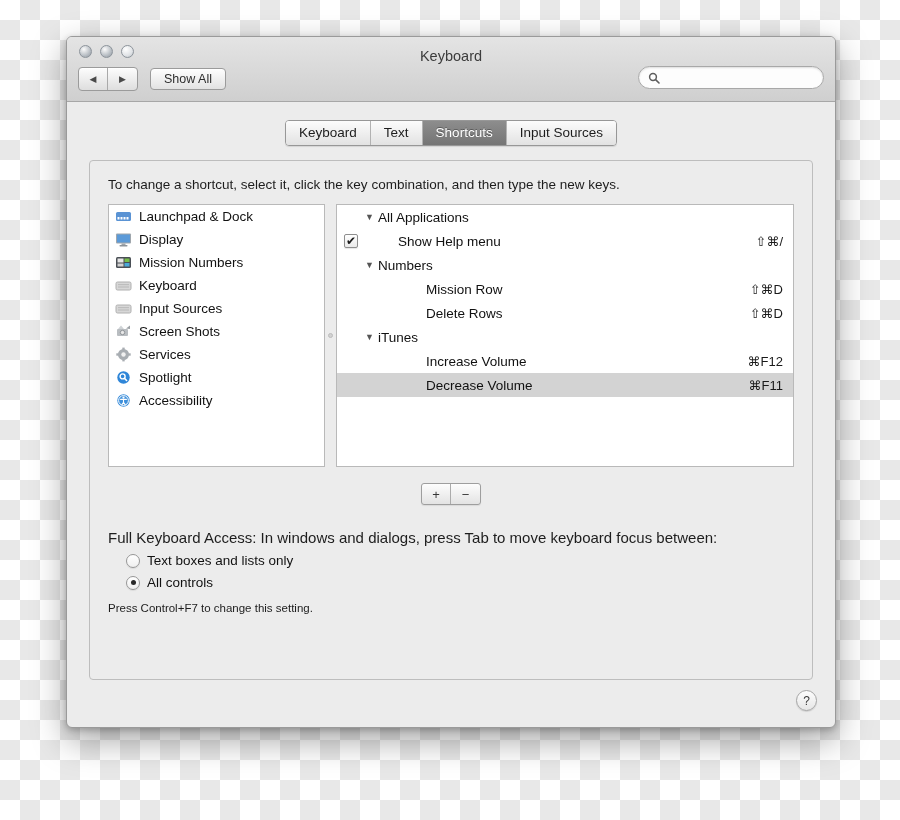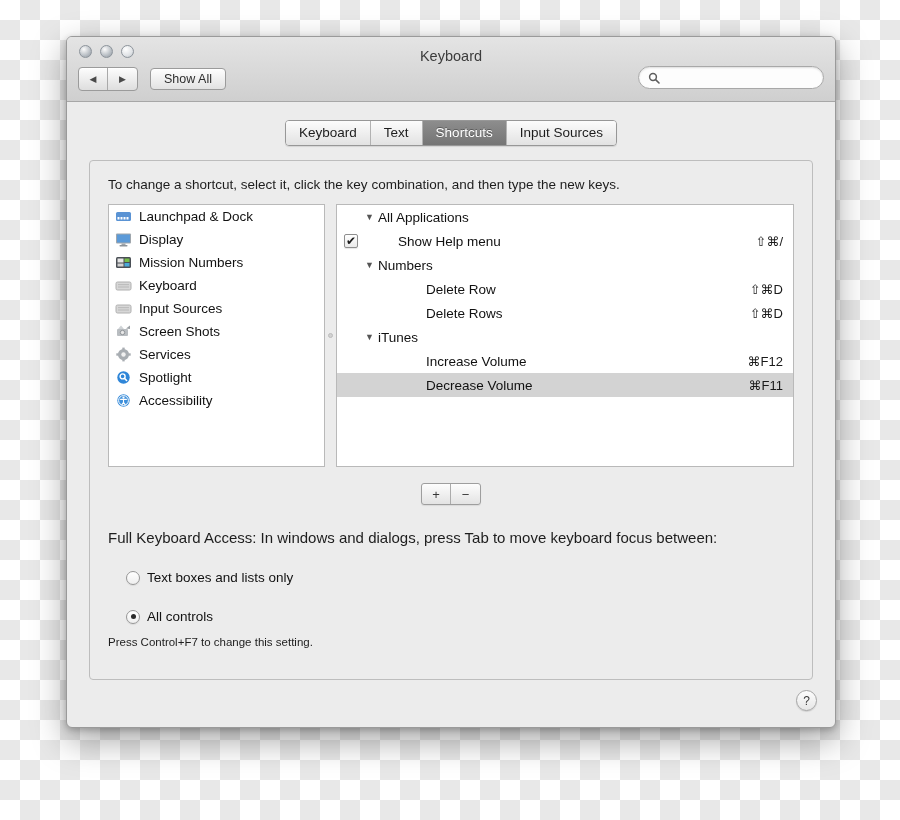--- a/index.html
+++ b/index.html
@@ -180,21 +180,21 @@
     box-shadow: 0 1px 1px rgba(0,0,0,.08);
   }
   .seg2 div {
     width: 29px; height: 20px;
     display: flex; align-items: center; justify-content: center;
     font-size: 13px; color: #363636;
   }
   .seg2 div:first-child { border-right: 1px solid #ababab; }
 
   .fka { margin-top: 24px; font-size: 15px; color: #1d1d1d; }
-  .radio-row { display: flex; align-items: center; margin-top: 24px; padding-left: 18px; }
+  .radio-row { display: flex; align-items: center; margin-top: 7px; padding-left: 18px; }
   .radio {
     width: 14px; height: 14px; border-radius: 50%;
     border: 1px solid #979797;
     background: linear-gradient(#ffffff, #efefef);
     margin-right: 7px; flex: none;
     display: flex; align-items: center; justify-content: center;
     box-shadow: 0 1px 1px rgba(0,0,0,.08);
   }
   .radio .dot { width: 5px; height: 5px; border-radius: 50%; background: #2a2a2a; }
   .radio-row span { font-size: 13.5px; color: #111; }
@@ -369,21 +369,21 @@
           <div class="trow">
             <div class="t-check"></div>
             <div class="t-label">
               <span class="tri">▼</span>
               <span>Numbers</span>
             </div>
           </div>
 
           <div class="trow">
             <div class="t-check"></div>
-            <div class="t-label leaf-indent">Delete Row</div>
+            <div class="t-label leaf-indent">Mission Row</div>
             <div class="t-key">⇧⌘D</div>
           </div>
 
           <div class="trow">
             <div class="t-check"></div>
             <div class="t-label leaf-indent">Delete Rows</div>
             <div class="t-key">⇧⌘D</div>
           </div>
 
           <div class="trow">

